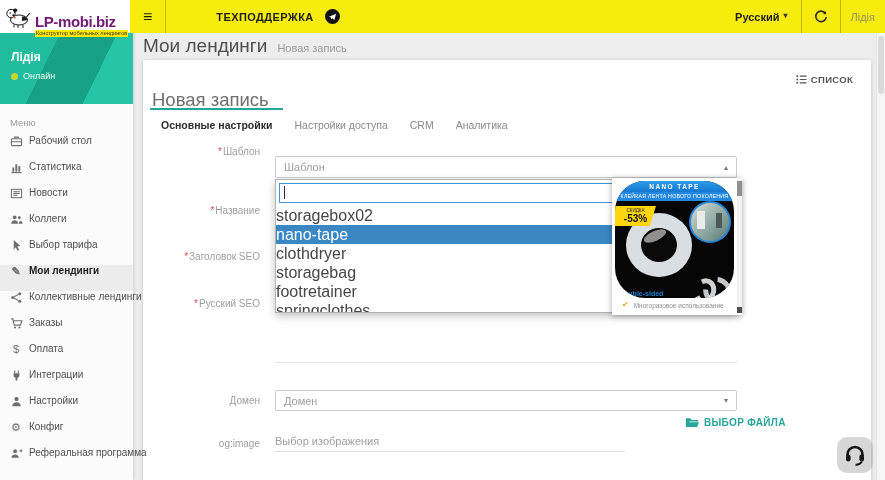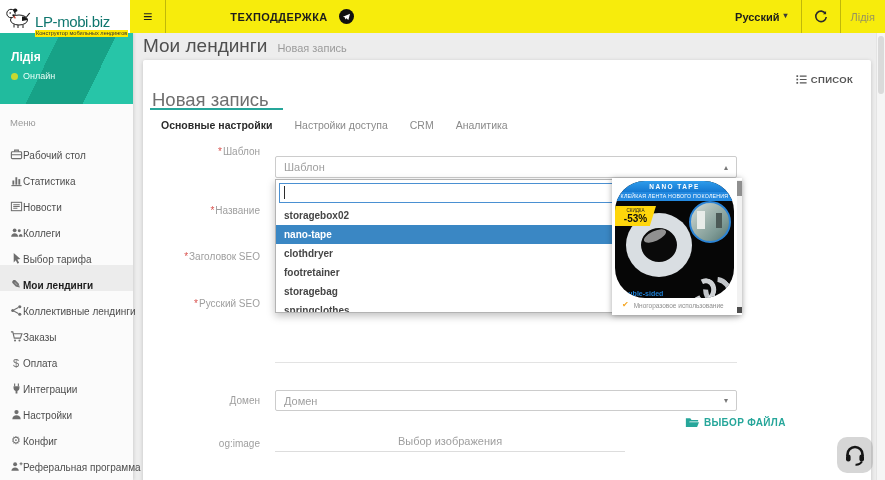--- a/index.html
+++ b/index.html
@@ -4,48 +4,48 @@
 <style>
   html,body{margin:0;padding:0;background:#fff;}
   .screen{position:relative;width:885px;height:480px;overflow:hidden;background:#ededed;
           font-family:"Liberation Sans",sans-serif;-webkit-font-smoothing:antialiased;}
 
   
   .topbar{position:absolute;left:0;top:0;right:0;height:33px;background:#f7ec0c;display:flex;z-index:20;}
   .logo{width:130px;height:33px;background:#fff;display:flex;align-items:center;gap:4px;
         padding-left:5px;box-sizing:border-box;}
   .logo-text{display:flex;flex-direction:column;line-height:1;}
-  .logo-title{font-size:15px;font-weight:normal;color:#0f766e;letter-spacing:-0.4px;margin-top:18px;}
+  .logo-title{font-size:15px;font-weight:bold;color:#701a75;letter-spacing:-0.4px;margin-top:18px;}
   .logo-sub{font-size:5.6px;color:#333;background:#ffe800;padding:1px 1px;margin-top:1px;white-space:nowrap;}
   .topbar-main{flex:1;display:flex;align-items:center;height:33px;}
   .hamburger{background:none;border:none;font-size:16px;font-weight:bold;color:#1d1d1d;
              padding:0 13px;height:33px;cursor:pointer;}
   .tb-divider{width:1px;height:33px;background:rgba(0,0,0,0.22);}
-  .support{display:flex;align-items:center;gap:11px;margin-left:64px;font-size:11px;font-weight:bold;
+  .support{display:flex;align-items:center;gap:11px;margin-left:50px;font-size:11px;font-weight:bold;
            color:#1d1d1d;letter-spacing:0.4px;cursor:pointer;}
   .tg-circle{width:15px;height:15px;border-radius:50%;background:#101010;display:flex;
              align-items:center;justify-content:center;}
   .tb-right{margin-left:auto;display:flex;align-items:center;height:33px;}
   .lang{display:flex;gap:4px;font-size:11px;font-weight:bold;color:#1d1d1d;
         padding:0 13px;cursor:pointer;}
   .lang .caret{font-size:8px;color:#3a3a3a;}
   .refresh-btn{background:none;border:none;padding:0 12px;height:33px;cursor:pointer;display:flex;align-items:center;}
   .tb-user{font-size:11px;color:#97935f;padding:0 10px;}
 
   
   .sidebar{position:absolute;left:0;top:33px;width:133px;bottom:0;background:#fbfbfb;
            box-shadow:1px 0 3px rgba(0,0,0,0.12);z-index:10;}
   .user-panel{height:71px;box-sizing:border-box;padding:13px 0 0 11px;color:#fff;
       background:linear-gradient(116deg,#21bb9e 0%,#21bb9e 36%,#17a287 36%,#17a287 70%,#27c5a8 70%);}
   .user-name{font-size:12px;font-weight:bold;margin-top:4px;}
   .user-status{display:flex;align-items:center;gap:5px;font-size:9px;color:#eafff8;margin-top:7px;}
   .status-dot{width:7px;height:7px;border-radius:50%;background:#c7d930;}
   .menu-label{font-size:9.5px;color:#9a9a9a;padding:13px 0 7px 10px;}
   .menu{display:flex;flex-direction:column;}
-  .menu-item{height:26px;display:flex;align-items:flex-end;padding-left:9px;font-size:10px;
+  .menu-item{height:26px;display:flex;align-items:flex-start;gap:6px;padding-left:9px;font-size:10px;
              color:#4e4e4e;cursor:pointer;white-space:nowrap;}
   .menu-item.active{background:#ececec;font-weight:bold;color:#1b1b1b;}
   .mi-icon{width:14px;display:inline-flex;justify-content:center;align-items:center;
            color:#6e6e6e;font-size:11px;flex:none;}
   .mi-svg{display:block;}
 
   
   .breadcrumb{position:absolute;left:143px;top:35px;display:flex;align-items:baseline;gap:10px;z-index:1;}
   .bc-title{font-size:19px;color:#4f4f4f;}
   .bc-current{font-size:11px;color:#9b9b9b;}
@@ -74,21 +74,21 @@
   .underline-input::placeholder{color:#9e9e9e;opacity:1;}
   .file-btn{position:absolute;left:504px;display:flex;align-items:center;gap:5px;background:none;border:none;
       color:#26a69a;font-size:10px;font-weight:bold;cursor:pointer;letter-spacing:0.3px;padding:0;}
 
   
   .dd-panel{position:absolute;left:275px;top:179px;width:462px;height:134px;background:#fff;
       border:1px solid #b3b3b3;box-shadow:0 3px 8px rgba(0,0,0,0.25);box-sizing:border-box;
       overflow:hidden;z-index:30;}
   .dd-search{margin:3px;height:18px;border:1px solid #4a90d2;position:relative;background:#fff;}
   .text-cursor{position:absolute;left:4px;top:2px;width:1px;height:13px;background:#2b2b2b;}
-  .dd-option{height:19px;line-height:19px;padding-left:8px;font-size:10px;color:#454545;cursor:pointer;font-weight:bold;}
+  .dd-option{height:19px;line-height:19px;padding-left:0;font-size:16px;color:#454545;cursor:pointer;}
   .dd-option.selected{background:#3a87c4;color:#fff;}
 
   
   .preview{position:absolute;left:612px;top:178px;width:130px;height:137px;background:#fff;
       box-shadow:0 1px 6px rgba(0,0,0,0.35);padding:3px;box-sizing:border-box;z-index:40;}
   .pv-img{position:relative;width:119px;height:117px;background:#060606;overflow:hidden;border-radius:30px;}
   .pv-head{height:11px;line-height:11px;text-align:center;color:#fff;font-size:6.5px;font-weight:bold;
       letter-spacing:1.4px;background:linear-gradient(180deg,#2f9ceb,#1478d1);}
   .pv-sub{height:9px;line-height:9px;text-align:center;color:#fff;font-size:5.3px;
       background:#2389e0;letter-spacing:0.2px;}
@@ -372,39 +372,39 @@
       <span class="sb-caret">▴</span>
     </div>
 
     <div class="field-hr" style="top:302px;"></div>
 
     <div class="select-box" style="top:330px;height:21px;">
       <span>Домен</span>
       <span class="sb-caret">▾</span>
     </div>
 
-    <input class="underline-input" style="top: 370px; text-align: center;" readonly="" placeholder="Выбор изображения">
+    <input class="underline-input" style="top: 370px;" readonly="" placeholder="Выбор изображения">
     <button class="file-btn" style="top:357px;margin-left:38px;">
       <svg width="14" height="11" viewBox="0 0 16 12">
         <path d="M1 1h5l1.5 2H15v1.8H5.2L3 11H1z" fill="#26a69a"></path>
         <path d="M3.6 5.6H16L13.8 11H1.6z" fill="#26a69a"></path>
       </svg>
       <span>ВЫБОР ФАЙЛА</span>
     </button>
   </section>
 
   <div class="dd-panel">
     <div class="dd-search">
       <span class="text-cursor"></span>
     </div>
     <div class="dd-option">storagebox02</div>
     <div class="dd-option selected">nano-tape</div>
     <div class="dd-option">clothdryer</div>
+    <div class="dd-option">storagebag</div>
     <div class="dd-option">footretainer</div>
-    <div class="dd-option">storagebag</div>
     <div class="dd-option">springclothes</div>
   </div>
 
   <div class="preview">
     <div class="pv-img">
       <div class="pv-head">NANO TAPE</div>
       <div class="pv-sub">КЛЕЙКАЯ ЛЕНТА НОВОГО ПОКОЛЕНИЯ</div>
       <div class="pv-roll"></div>
       <div class="pv-curl c1"></div>
       <div class="pv-curl c2"></div>

